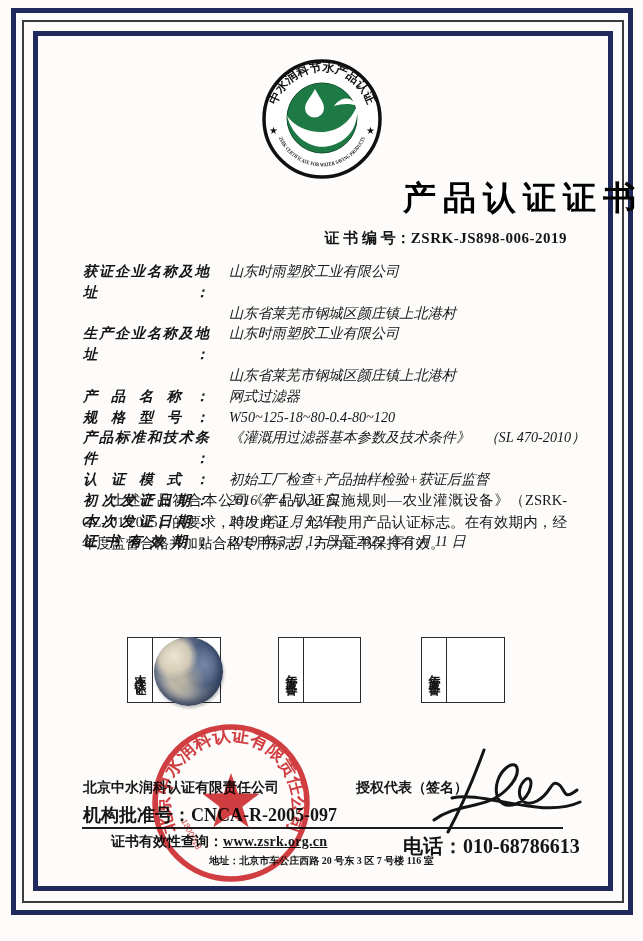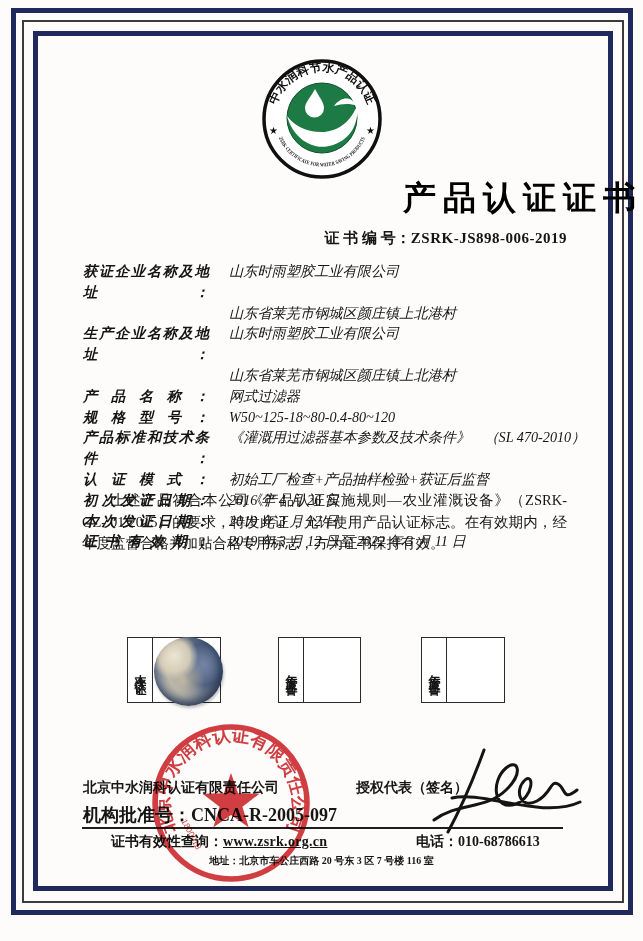--- a/index.html
+++ b/index.html
@@ -57,21 +57,21 @@
       radial-gradient(circle, #d6cfba 0%, #b3b2ac 42%, #5d6b88 76%, #273550 98%);
     box-shadow:inset -3px -4px 8px rgba(10,20,40,.55), 1px 2px 3px rgba(0,0,0,.25);
   }
   
   .foot-company{position:absolute;left:83px;top:779px;font-size:14px;font-weight:bold;}
   .foot-approval{position:absolute;left:83px;top:803px;font-size:18px;font-weight:bold;}
   .foot-rep{position:absolute;left:356px;top:779px;font-size:14px;font-weight:bold;}
   .foot-rule{position:absolute;left:82px;right:80px;top:827px;border-top:2px solid #1d1d1d;}
   .foot-query{position:absolute;left:111px;top:833px;font-size:14px;font-weight:bold;text-align:center;}
   .foot-query .site{text-decoration:underline;letter-spacing:.3px;}
-  .foot-phone{position:absolute;left:416px;top:833px;font-size:14px;font-weight:bold;}
+  .foot-phone{position:absolute;left:403px;top:833px;font-size:20px;font-weight:bold;}
   .foot-address{position:absolute;left:0;right:0;top:854px;text-align:center;font-size:10px;font-weight:bold;}
   
   .stamp{position:absolute;left:149px;top:721px;opacity:.88;mix-blend-mode:multiply;}
   .signature{position:absolute;left:424px;top:740px;}
 </style>
 </head>
 <body>
 
 <div id="cert">
 

